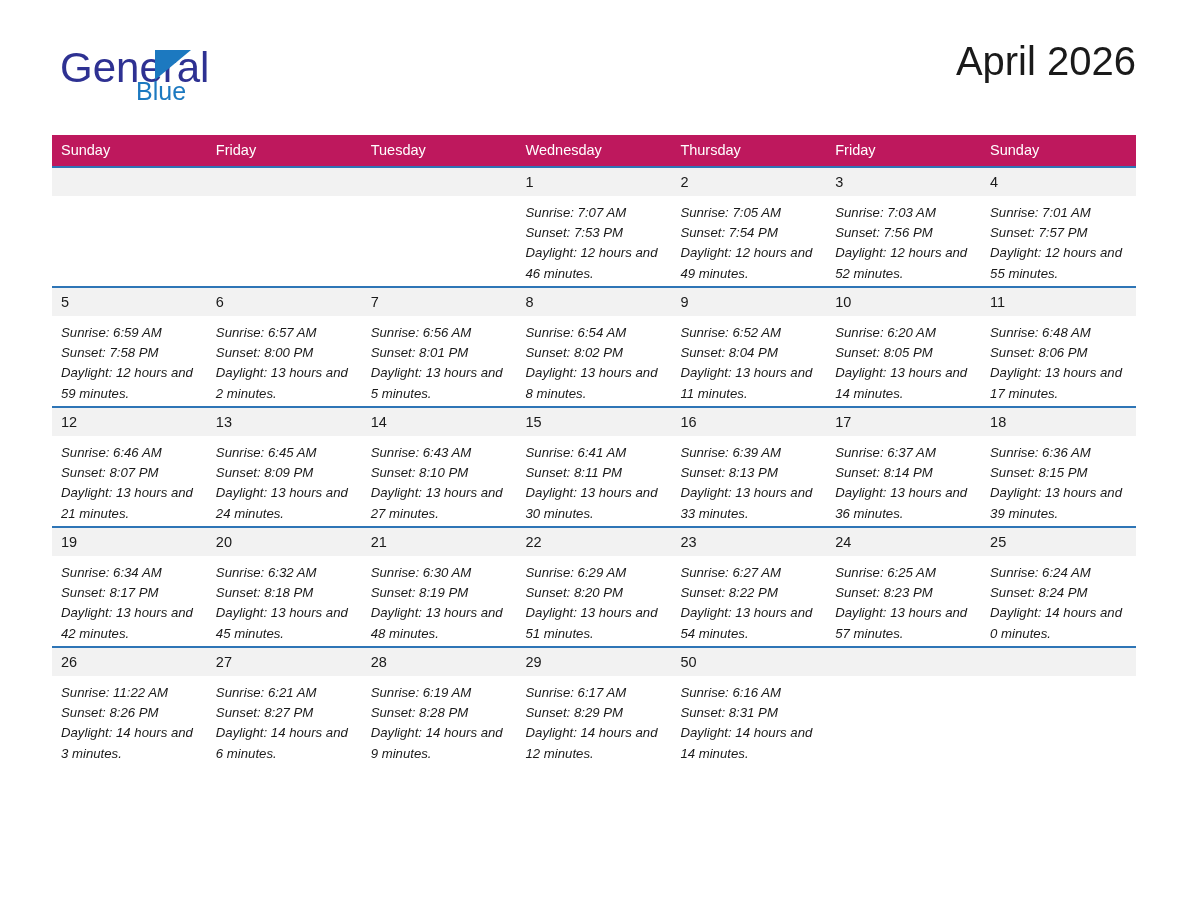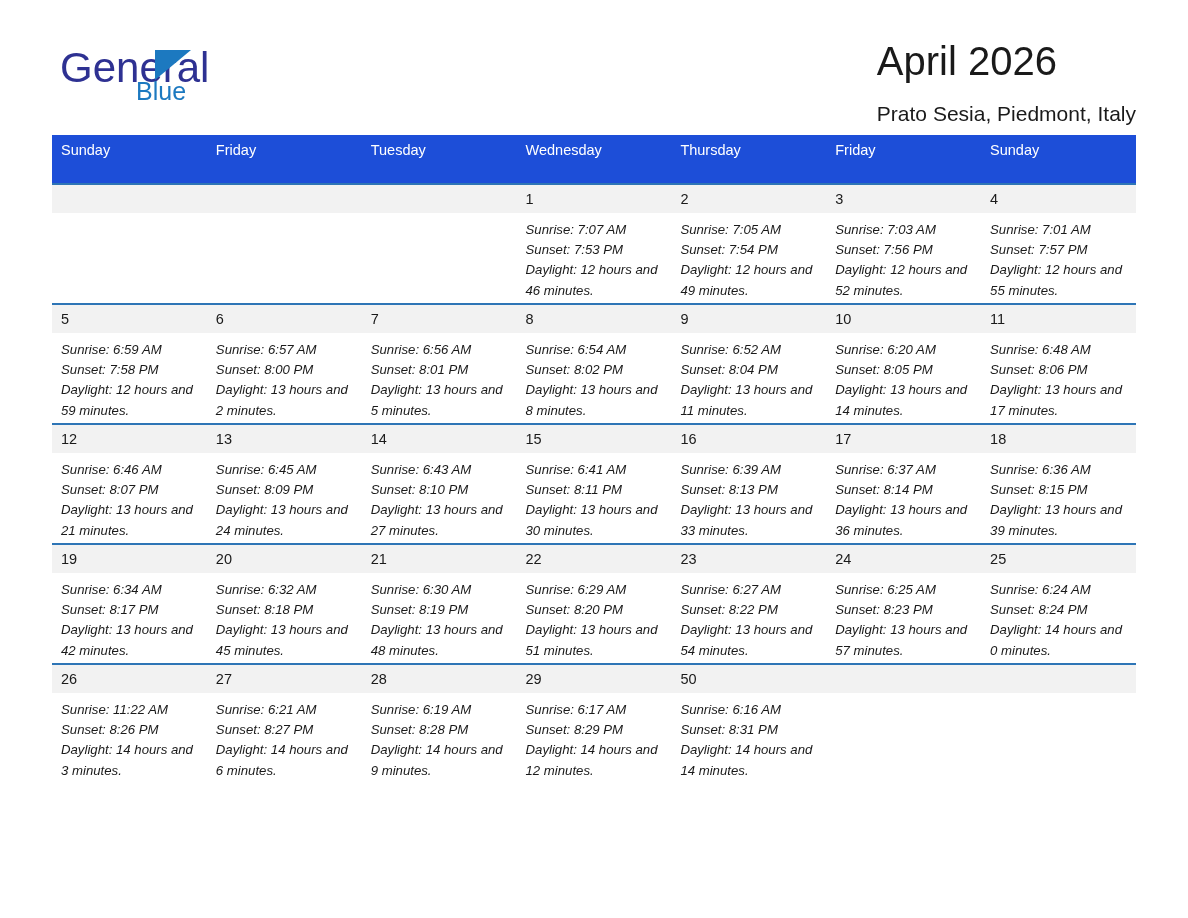--- a/index.html
+++ b/index.html
@@ -56,21 +56,21 @@
     top: 6px;
     width: 0;
     height: 0;
     border-left: 36px solid #1c79c0;
     border-bottom: 30px solid transparent;
   }
   .title-block {
     position: absolute;
     right: 0px;
     top: 38px;
-    text-align: left;
+    text-align: center;
   }
   .month-title {
     font-size: 40px;
     color: #1a1a1a;
     line-height: 46px;
     font-weight: normal;
     margin: 0;
   }
   .location {
     font-size: 21px;
@@ -78,26 +78,26 @@
     margin-top: 18px;
   }
   
   .calendar {
     margin-top: 17px;
     width: 1084px;
     border-collapse: collapse;
     table-layout: fixed;
   }
   .calendar th {
-    background: #1d4ed8;
+    background: #be185d;
     color: #ffffff;
     font-size: 14.5px;
     font-weight: normal;
     text-align: left;
-    padding: 7px 0 25px 9px;
+    padding: 7px 0 8px 9px;
     height: 16px;
   }
   .calendar td {
     vertical-align: top;
     width: 154.8px;
     height: 118px;
     padding: 0;
     border-top: 2px solid #2e75b6;
     background: #ffffff;
   }
@@ -132,21 +132,20 @@
 <div class="page">
 
   <div class="header">
     <div class="logo">
       <span class="logo-general">General</span>
       <span class="logo-triangle"></span>
       <span class="logo-blue">Blue</span>
     </div>
     <div class="title-block">
       <h1 class="month-title">April 2026</h1>
-      <div class="location">Prato Sesia, Piedmont, Italy</div>
     </div>
   </div>
 
   <table class="calendar">
     <thead>
       <tr>
         <th>Sunday</th>
         <th>Friday</th>
         <th>Tuesday</th>
         <th>Wednesday</th>

